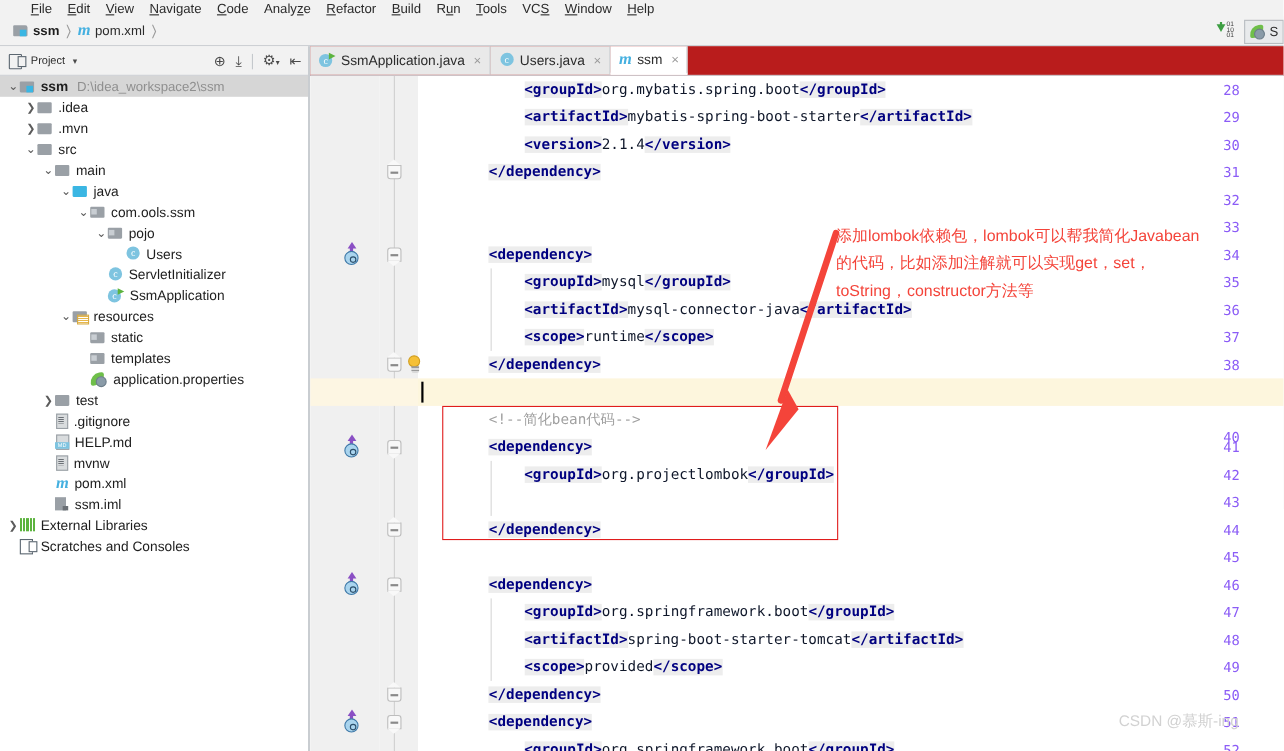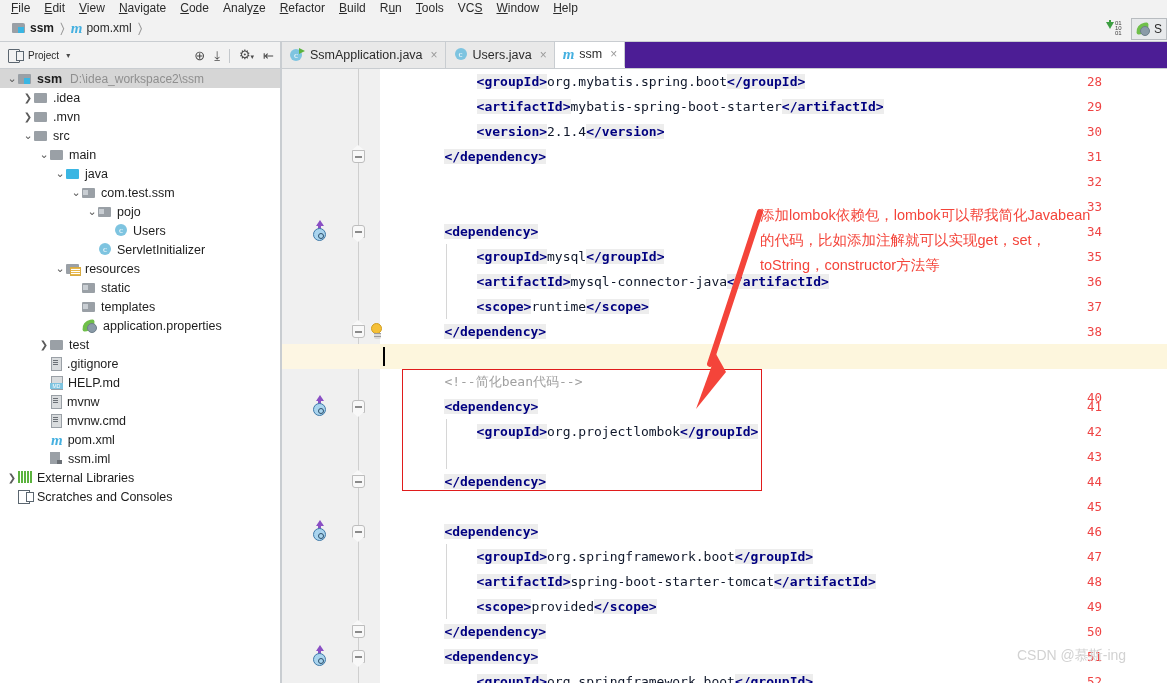--- a/index.html
+++ b/index.html
@@ -10,21 +10,21 @@
     background: #ffffff;
     font-family: "Liberation Sans", sans-serif;
     -webkit-font-smoothing: antialiased;
   }
   #app { position: relative; width: 1167px; height: 683px; background: #f2f2f2; }
 
   
   .menubar {
     position: absolute; left: 0; top: 0; width: 1058px; height: 15px;
     background: #f2f2f2;
-    display: flex; align-items: flex-end; padding-left: 4px;
+    display: flex; align-items: flex-end; padding-left: 21px;
     overflow: hidden;
   }
   .menu-item {
     font-size: 12px; color: #2b2b2b; padding: 0 7px; line-height: 14px;
     white-space: nowrap; cursor: default;
   }
   .menu-item u { text-decoration: underline; }
 
   
   .breadcrumb-bar {
@@ -192,21 +192,21 @@
   .ic-scratch { width:14px; height:13px; }
   .ic-scratch:before { content:''; position:absolute; left:0; top:0px; width:10px; height:12px; border:1.4px solid #5b6670; }
   .ic-scratch:after { content:''; position:absolute; left:8px; top:2px; width:6px; height:8px; border:1.4px solid #5b6670; background:#fff; }
 
   
   .vsplit { position:absolute; left:280px; top:42px; width:2px; height:641px; background:#c9cdd1; }
 
   
   .tabbar {
     position: absolute; left: 282px; top: 42px; width: 885px; height: 27px;
-    background: #4c1d95; border-bottom:1px solid #c9cdd1;
+    background: #b91c1c; border-bottom:1px solid #c9cdd1;
     display:flex; align-items:stretch;
   }
   .etab {
     display:flex; align-items:center; padding: 0 7px 0 8px;
     border-right: 1px solid #c9cdd1; background:#e9e9e9;
     font-size:12.5px; color:#2b2b2b; white-space:nowrap; cursor:default;
   }
   .etab.active { background:#ffffff; border-bottom: 2px solid #ffffff; }
   .etab .tab-ico { margin-right:5px; display:flex; align-items:center; }
   .etab .tab-x { margin-left: 8px; color:#9a9a9a; font-size: 12px; }
@@ -220,21 +220,21 @@
     position:absolute; left:0; top:0; width:63px; height:614px; background:#f0f0f0;
   }
   .gutter-fold {
     position:absolute; left:63px; top:0; width:35px; height:614px; background:#f0f0f0;
   }
   .fold-line { position:absolute; left:13px; top:0; width:1px; height:614px; background:#cfcfcf; }
   .code-area { position:absolute; left:98px; top:0; right:0; height:614px; }
 
   .ln {
     position:absolute; right:40px; font-family:"DejaVu Sans Mono", monospace;
-    font-size:12.5px; color:#ef4444; text-align:left; width:40px; line-height:25px;
+    font-size:12.5px; color:#8b5cf6; text-align:right; width:40px; line-height:25px;
     height:25px;
   }
   .dep-ico {
     position:absolute; left:30px; width:17px; height:22px;
   }
   .dep-ico .circ {
     position:absolute; left:1px; top:8px; width:13px; height:13px; border-radius:50%;
     background:#a9d4ee; border:1.5px solid #3f79a8;
   }
   .dep-ico .circ:after {
@@ -397,37 +397,42 @@
         <span class="tree-label">main</span>
       </div>
       <div class="tree-row" style="padding-left: 54px;">
         <span class="tw" style="font-size: 11px;">⌄</span>
         <span class="ic ic-folder-blue"></span>
         <span class="tree-label">java</span>
       </div>
       <div class="tree-row" style="padding-left: 70px;">
         <span class="tw" style="font-size: 11px;">⌄</span>
         <span class="ic ic-folder-src"></span>
-        <span class="tree-label">com.test.ssm</span>
+        <span class="tree-label">com.ools.ssm</span>
       </div>
       <div class="tree-row" style="padding-left: 86px;">
         <span class="tw" style="font-size: 11px;">⌄</span>
         <span class="ic ic-folder-src"></span>
         <span class="tree-label">pojo</span>
       </div>
       <div class="tree-row" style="padding-left: 102px;">
         <span class="tw none"></span>
         <span class="ic ic-class"></span>
         <span class="tree-label">Users</span>
       </div>
       <div class="tree-row" style="padding-left: 86px;">
         <span class="tw none"></span>
         <span class="ic ic-class"></span>
         <span class="tree-label">ServletInitializer</span>
       </div>
+      <div class="tree-row" style="padding-left: 86px;">
+        <span class="tw none"></span>
+        <span class="ic ic-springclass"></span>
+        <span class="tree-label">SsmApplication</span>
+      </div>
       <div class="tree-row" style="padding-left: 54px;">
         <span class="tw" style="font-size: 11px;">⌄</span>
         <span class="ic ic-res"></span>
         <span class="tree-label">resources</span>
       </div>
       <div class="tree-row" style="padding-left: 70px;">
         <span class="tw none"></span>
         <span class="ic ic-folder-src"></span>
         <span class="tree-label">static</span>
       </div>
@@ -453,25 +458,20 @@
       </div>
       <div class="tree-row" style="padding-left: 38px;">
         <span class="tw none"></span>
         <span class="ic ic-md"></span>
         <span class="tree-label">HELP.md</span>
       </div>
       <div class="tree-row" style="padding-left: 38px;">
         <span class="tw none"></span>
         <span class="ic ic-file"></span>
         <span class="tree-label">mvnw</span>
-      </div>
-      <div class="tree-row" style="padding-left: 38px;">
-        <span class="tw none"></span>
-        <span class="ic ic-file"></span>
-        <span class="tree-label">mvnw.cmd</span>
       </div>
       <div class="tree-row" style="padding-left: 38px;">
         <span class="tw none"></span>
         <span class="ico-maven-m" style="margin-left: 1px;">m</span>
         <span class="tree-label">pom.xml</span>
       </div>
       <div class="tree-row" style="padding-left: 38px;">
         <span class="tw none"></span>
         <span class="ic ic-iml"></span>
         <span class="tree-label">ssm.iml</span>

